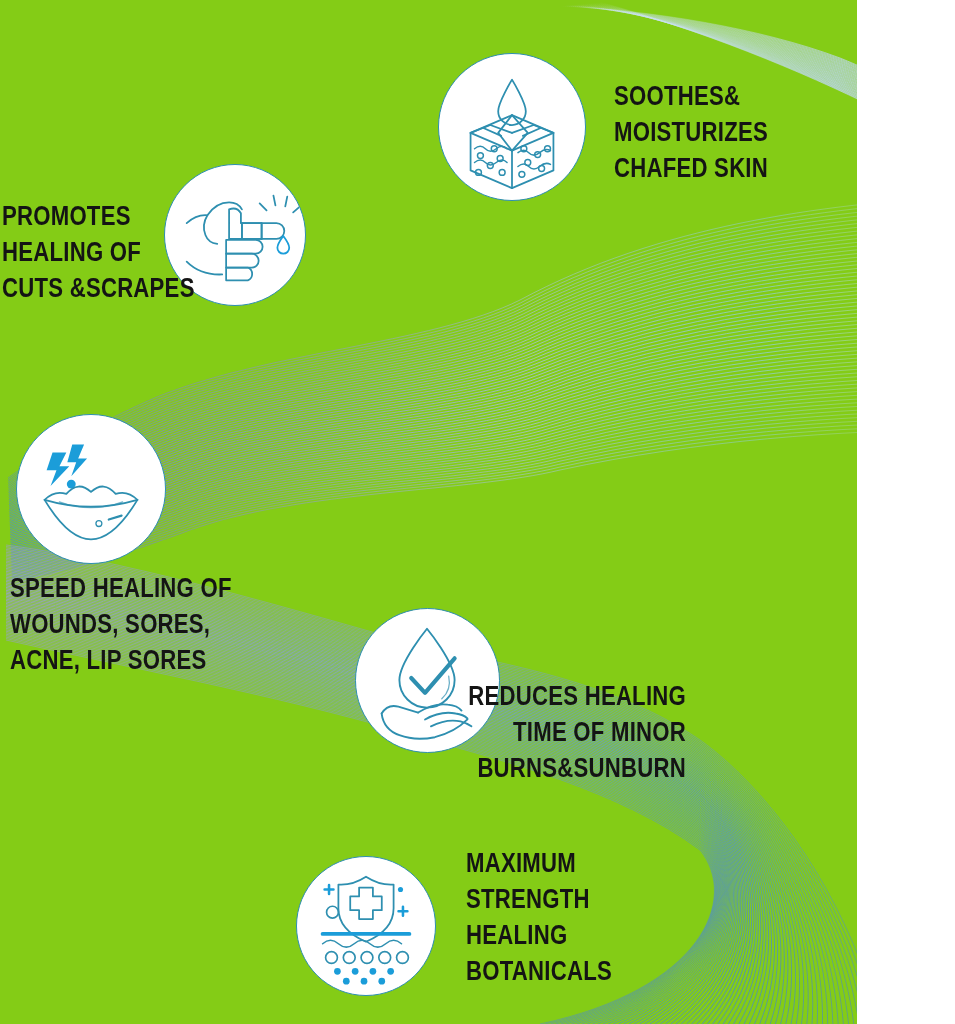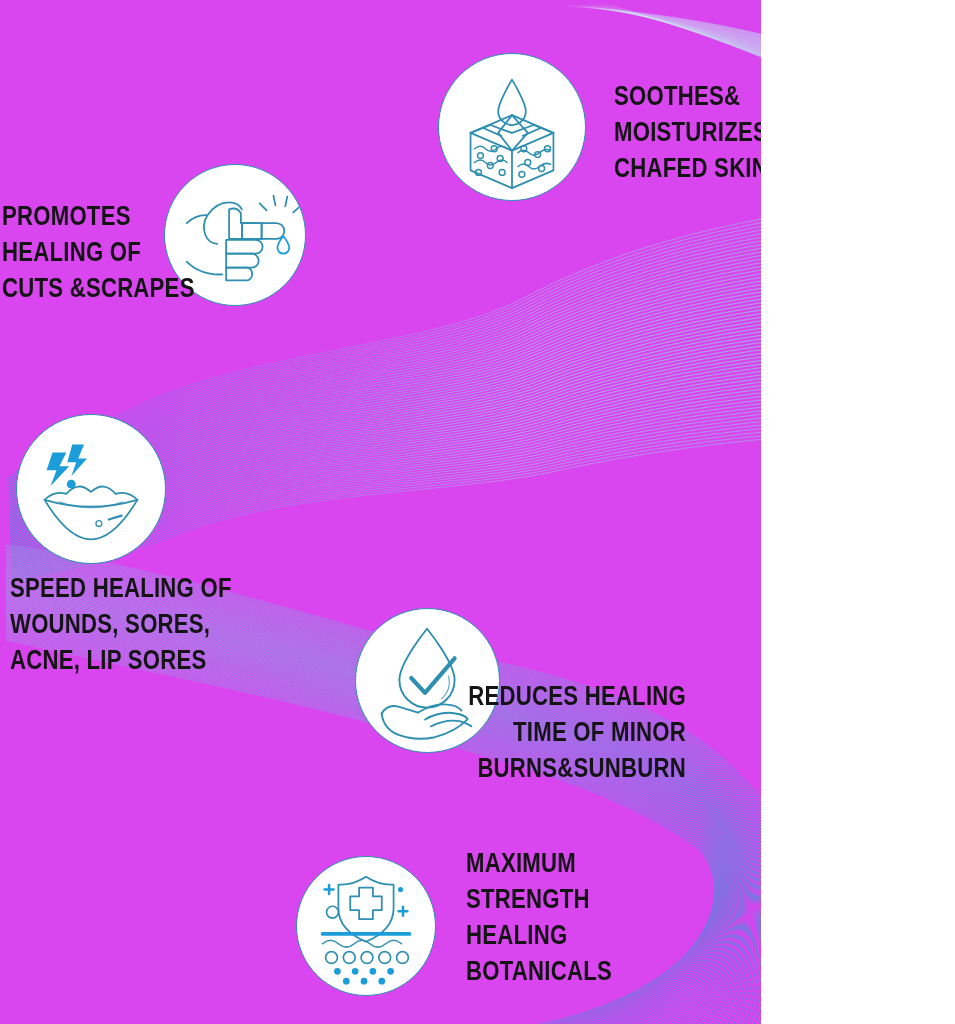--- a/index.html
+++ b/index.html
@@ -5,24 +5,24 @@
   html, body {
     margin: 0;
     padding: 0;
     background: #ffffff;
   }
   body {
     font-family: "Liberation Sans", sans-serif;
   }
   #stage {
     position: relative;
-    width: 761px;
+    width: 857px;
     height: 1024px;
     overflow: hidden;
-    background: #d946ef;
+    background: #84cc16;
   }
   #ribbon-layer {
     position: absolute;
     left: 0;
     top: 0;
     width: 955px;
     height: 1024px;
     pointer-events: none;
   }
   .feature {

